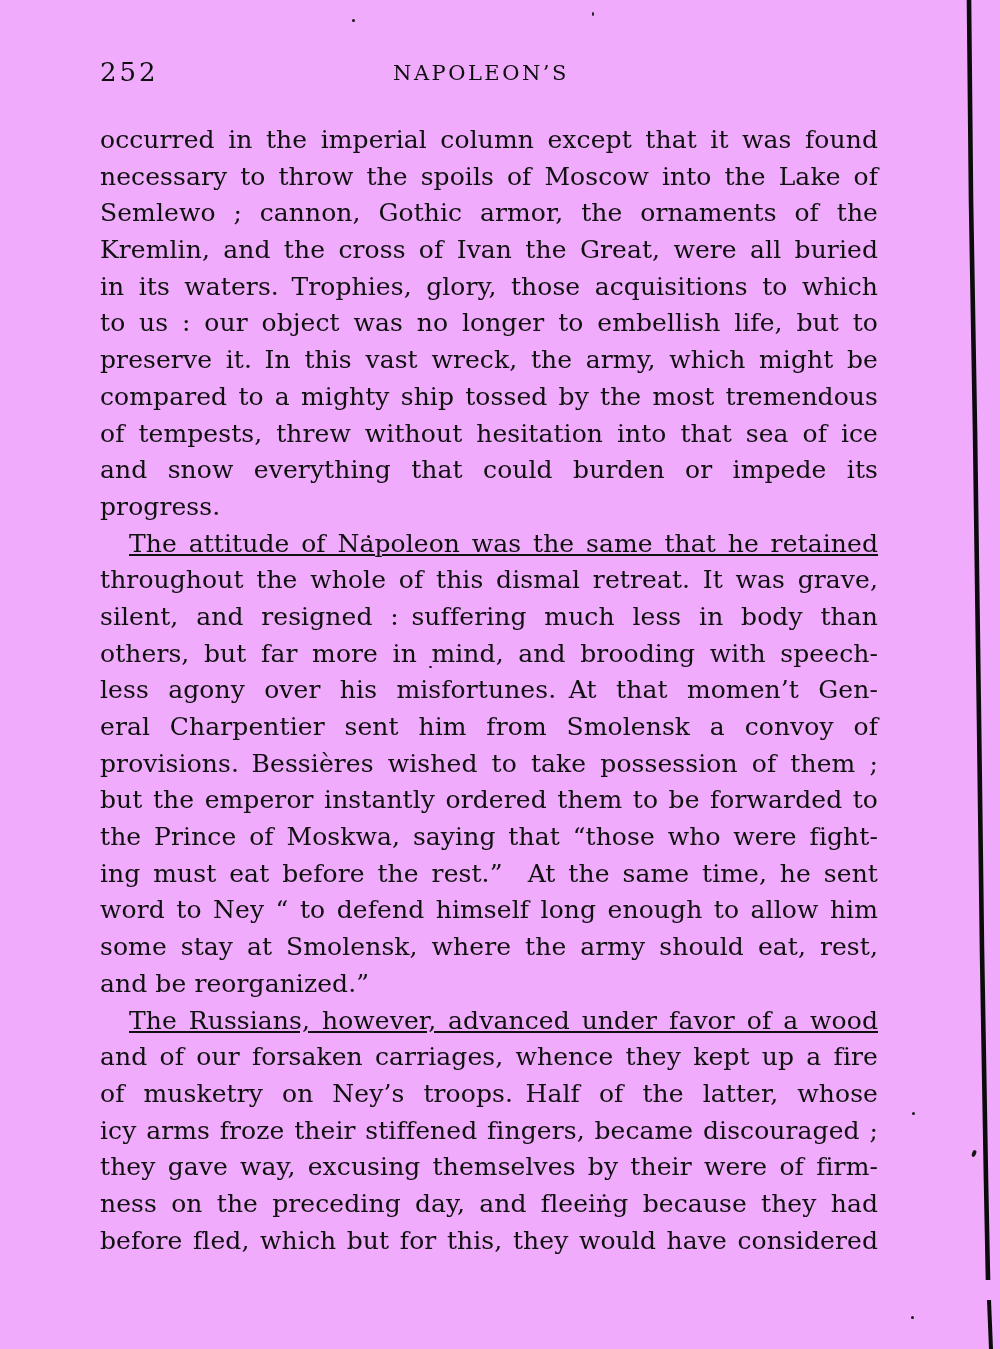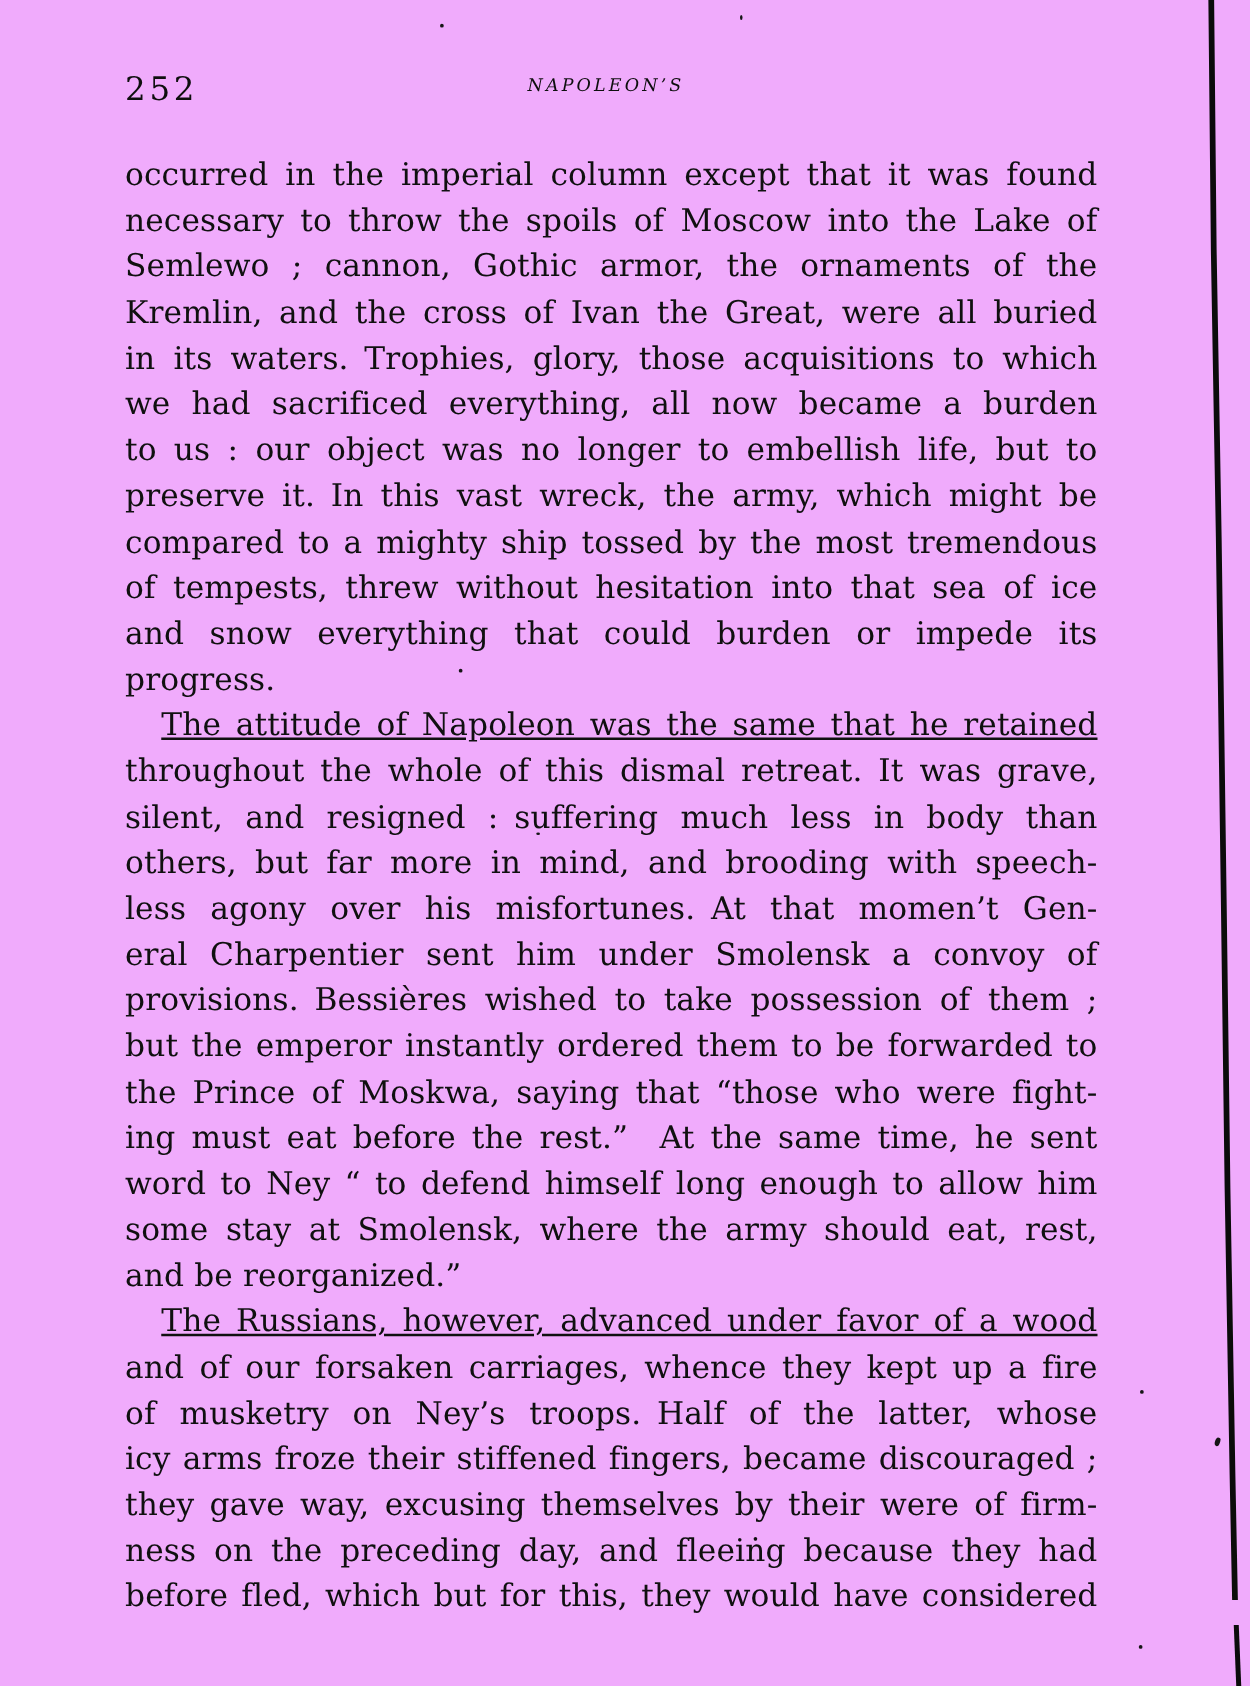--- a/index.html
+++ b/index.html
@@ -19,24 +19,23 @@
   .page-number {
     position: absolute;
     left: 100px;
     top: 57px;
     font-size: 26px;
     letter-spacing: 3px;
     color: #0e0e0e;
   }
   .running-header {
     position: absolute;
-    left: 422px;
+    left: 393px;
     top: 61px;
-    font-size: 14px;
-    font-style: italic;
+    font-size: 21px;
     letter-spacing: 2.5px;
     color: #0e0e0e;
   }
   .body-text {
     position: absolute;
     left: 100px;
     top: 122px;
     width: 778px;
   }
   .line {
@@ -78,34 +77,33 @@
   <div class="page-number">252</div>
   <div class="running-header">NAPOLEON’S</div>
 
   <div class="body-text">
 
     <div class="line">occurred in the imperial column except that it was found</div>
     <div class="line">necessary to throw the spoils of Moscow into the Lake of</div>
     <div class="line">Semlewo ; cannon, Gothic armor, the ornaments of the</div>
     <div class="line">Kremlin, and the cross of Ivan the Great, were all buried</div>
     <div class="line">in its waters. Trophies, glory, those acquisitions to which</div>
-    <div class="line">we had sacrificed everything, all now became a burden</div>
     <div class="line">to us : our object was no longer to embellish life, but to</div>
     <div class="line">preserve it. In this vast wreck, the army, which might be</div>
     <div class="line">compared to a mighty ship tossed by the most tremendous</div>
     <div class="line">of tempests, threw without hesitation into that sea of ice</div>
     <div class="line">and snow everything that could burden or impede its</div>
     <div class="line flush-last">progress.</div>
 
     <div class="line indent">The attitude of Napoleon was the same that he retained</div>
     <div class="line">throughout the whole of this dismal retreat. It was grave,</div>
     <div class="line">silent, and resigned : suffering much less in body than</div>
     <div class="line">others, but far more in mind, and brooding with speech-</div>
     <div class="line">less agony over his misfortunes. At that momen’t Gen-</div>
-    <div class="line">eral Charpentier sent him under Smolensk a convoy of</div>
+    <div class="line">eral Charpentier sent him from Smolensk a convoy of</div>
     <div class="line">provisions. Bessières wished to take possession of them ;</div>
     <div class="line">but the emperor instantly ordered them to be forwarded to</div>
     <div class="line">the Prince of Moskwa, saying that “those who were fight-</div>
     <div class="line">ing must eat before the rest.” At the same time, he sent</div>
     <div class="line">word to Ney “ to defend himself long enough to allow him</div>
     <div class="line">some stay at Smolensk, where the army should eat, rest,</div>
     <div class="line flush-last">and be reorganized.”</div>
 
     <div class="line indent">The Russians, however, advanced under favor of a wood</div>
     <div class="line">and of our forsaken carriages, whence they kept  up a fire</div>

